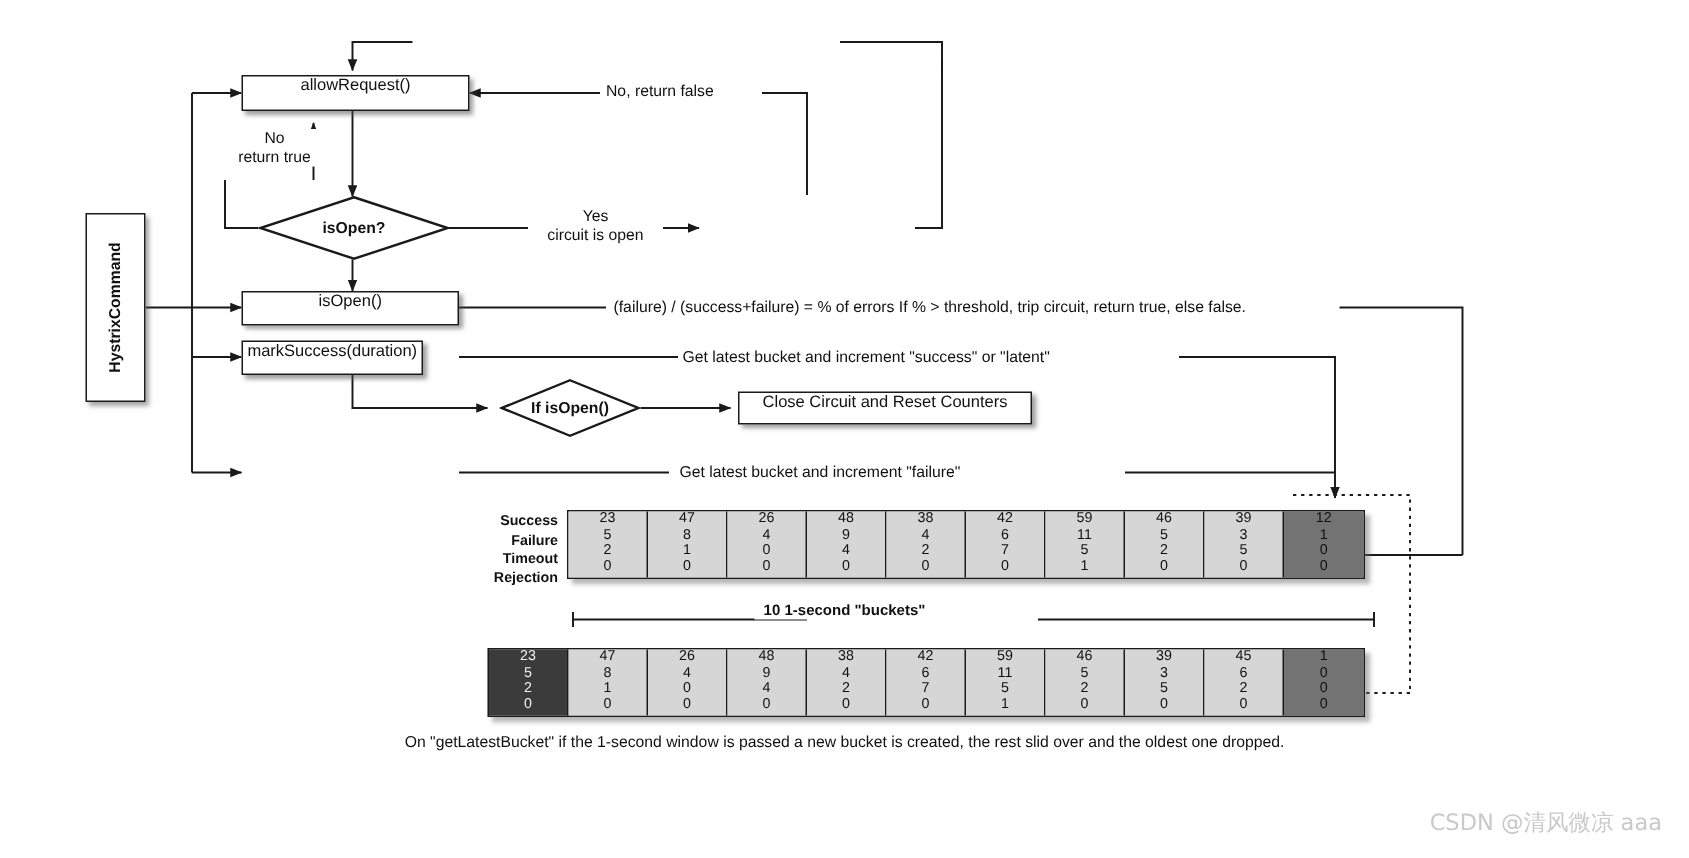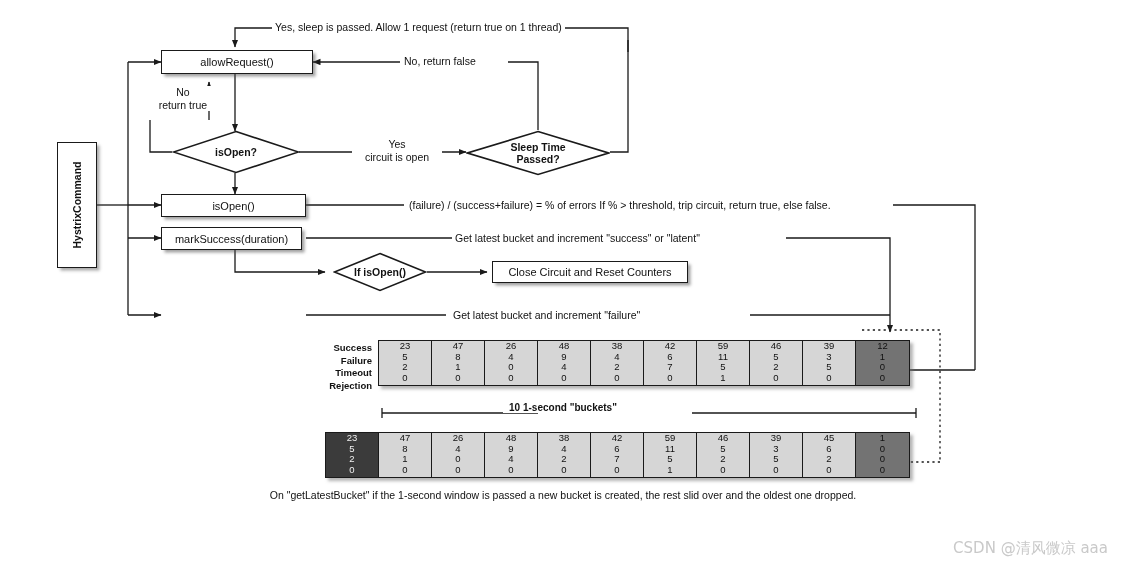--- a/index.html
+++ b/index.html
@@ -22,21 +22,20 @@
     width: 1126px;
     height: 572px;
   }
   
   .pbox {
     position: absolute;
     background: #ffffff;
     border: 1.4px solid #1a1a1a;
     box-shadow: 2.5px 2.5px 3px rgba(80,80,80,0.55);
     display: flex;
-    align-items: center;
     justify-content: center;
     font-size: 11px;
     color: #111111;
     box-sizing: border-box;
   }
 
   
   #hystrix-command-box {
     position: absolute;
     left: 57px;
@@ -243,52 +242,44 @@
   </div>
 
   <div class="pbox" style="left:161px; top:50px; width:152px; height:24px;">
     <span>allowRequest()</span>
   </div>
 
   <div class="pbox" style="left:161px; top:194px; width:145px; height:23px;">
     <span>isOpen()</span>
   </div>
 
-  <div class="pbox" style="left:161px; top:227px; width:141px; height:23px;">
+  <div class="pbox" style="left:161px; top:227px; width:121px; height:23px;">
     <span>markSuccess(duration)</span>
   </div>
 
 
   <div class="pbox" style="left:492px; top:261px; width:196px; height:22px;">
     <span>Close Circuit and Reset Counters</span>
   </div>
 
   <div class="diamond" style="left:172px; top:130px; width:128px; height:44px;">
     <svg class="dshape" viewBox="0 0 128 44" preserveAspectRatio="none">
       <polygon points="64,1.5 126.5,22 64,42.5 1.5,22" fill="#ffffff" stroke="#1a1a1a" stroke-width="1.6"></polygon>
     </svg>
     <span class="dtext">isOpen?</span>
   </div>
 
-  <div class="diamond" style="left:466px; top:130px; width:144px; height:46px;">
-    <svg class="dshape" viewBox="0 0 144 46" preserveAspectRatio="none">
-      <polygon points="72,1.5 142.5,23 72,44.5 1.5,23" fill="#ffffff" stroke="#1a1a1a" stroke-width="1.6"></polygon>
-    </svg>
-    <span class="dtext">Sleep Time
-Passed?</span>
-  </div>
 
   <div class="diamond" style="left:333px; top:252px; width:94px; height:40px;">
     <svg class="dshape" viewBox="0 0 94 40" preserveAspectRatio="none">
       <polygon points="47,1.5 92.5,20 47,38.5 1.5,20" fill="#ffffff" stroke="#1a1a1a" stroke-width="1.6"></polygon>
     </svg>
     <span class="dtext">If isOpen()</span>
   </div>
 
-  <div class="annot annot-center" style="left:272px; top:21px;">Yes, sleep is passed. Allow 1 request (return true on 1 thread)</div>
 
   <div class="annot annot-center" style="left:401px; top:55px;">No, return false</div>
 
   <div class="annot annot-2line" style="left:141px; top:86px; width:78px;">No
 return true</div>
 
   <div class="annot annot-2line" style="left:352px; top:138px; width:84px;">Yes
 circuit is open</div>
 
   <div class="annot" style="left:406px; top:199px;">(failure) / (success+failure) = % of errors   If % &gt; threshold, trip circuit, return true, else false.</div>

